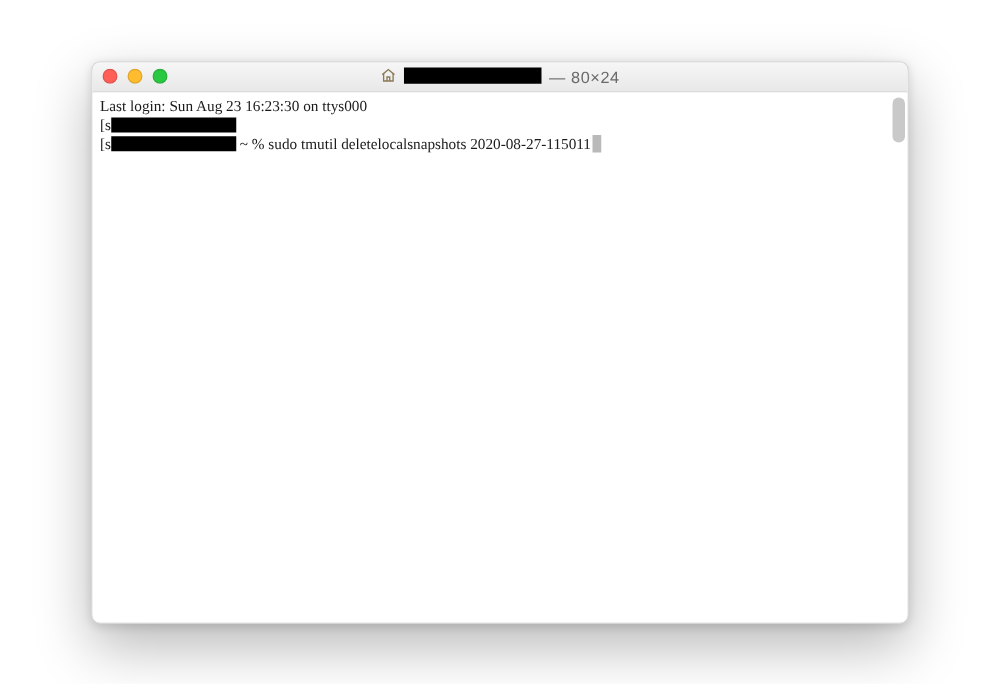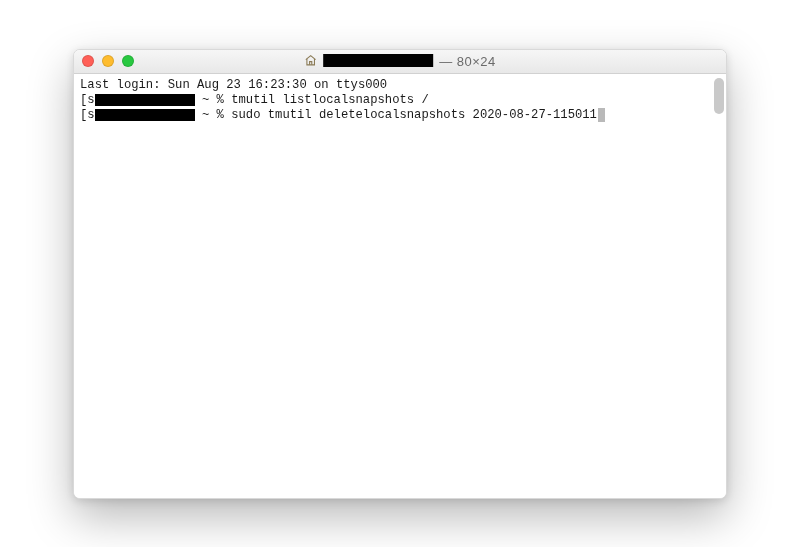--- a/index.html
+++ b/index.html
@@ -57,21 +57,21 @@
     .home-icon { display: inline-flex; }
     .title-redact {
       width: 110px; height: 13px; background: #000;
     }
     .title-dims { color: #6a6a6a; letter-spacing: 0.5px; }
     .terminal-body {
       flex: 1;
       background: #ffffff;
       position: relative;
       padding: 4px 6px 4px 6px;
-      font-family: Liberation Mono, monospace;
+      font-family: Liberation Serif, serif;
       font-size: 12.2px;
       line-height: 15px;
       color: #1a1a1a;
       overflow: hidden;
     }
     .scrollbar {
       position: absolute;
       right: 2px; top: 4px;
       width: 10px; height: 36px;
       background: #c9c9c9;
@@ -118,21 +118,21 @@
   </div>
 
   <div class="terminal-body">
     <div class="scrollbar"></div>
 
     <div class="line">
       <span class="ln-text">Last login: Sun Aug 23 16:23:30 on ttys000</span>
     </div>
 
     <div class="line">
-      <span class="lbracket ln-text">[</span><span class="ln-text">s</span><span class="redact" style="width:100px"></span><span class="ln-text"> ~ % tmutil listlocalsnapshots /</span>
+      <span class="lbracket ln-text">[</span><span class="ln-text">s</span><span class="redact" style="width:100px"></span>
     </div>
 
 
 
 
     <div class="line">
       <span class="lbracket ln-text">[</span><span class="ln-text">s</span><span class="redact" style="width:100px"></span><span class="ln-text"> ~ % sudo tmutil deletelocalsnapshots 2020-08-27-115011</span><span class="cursor"></span>
     </div>
 
   </div>

